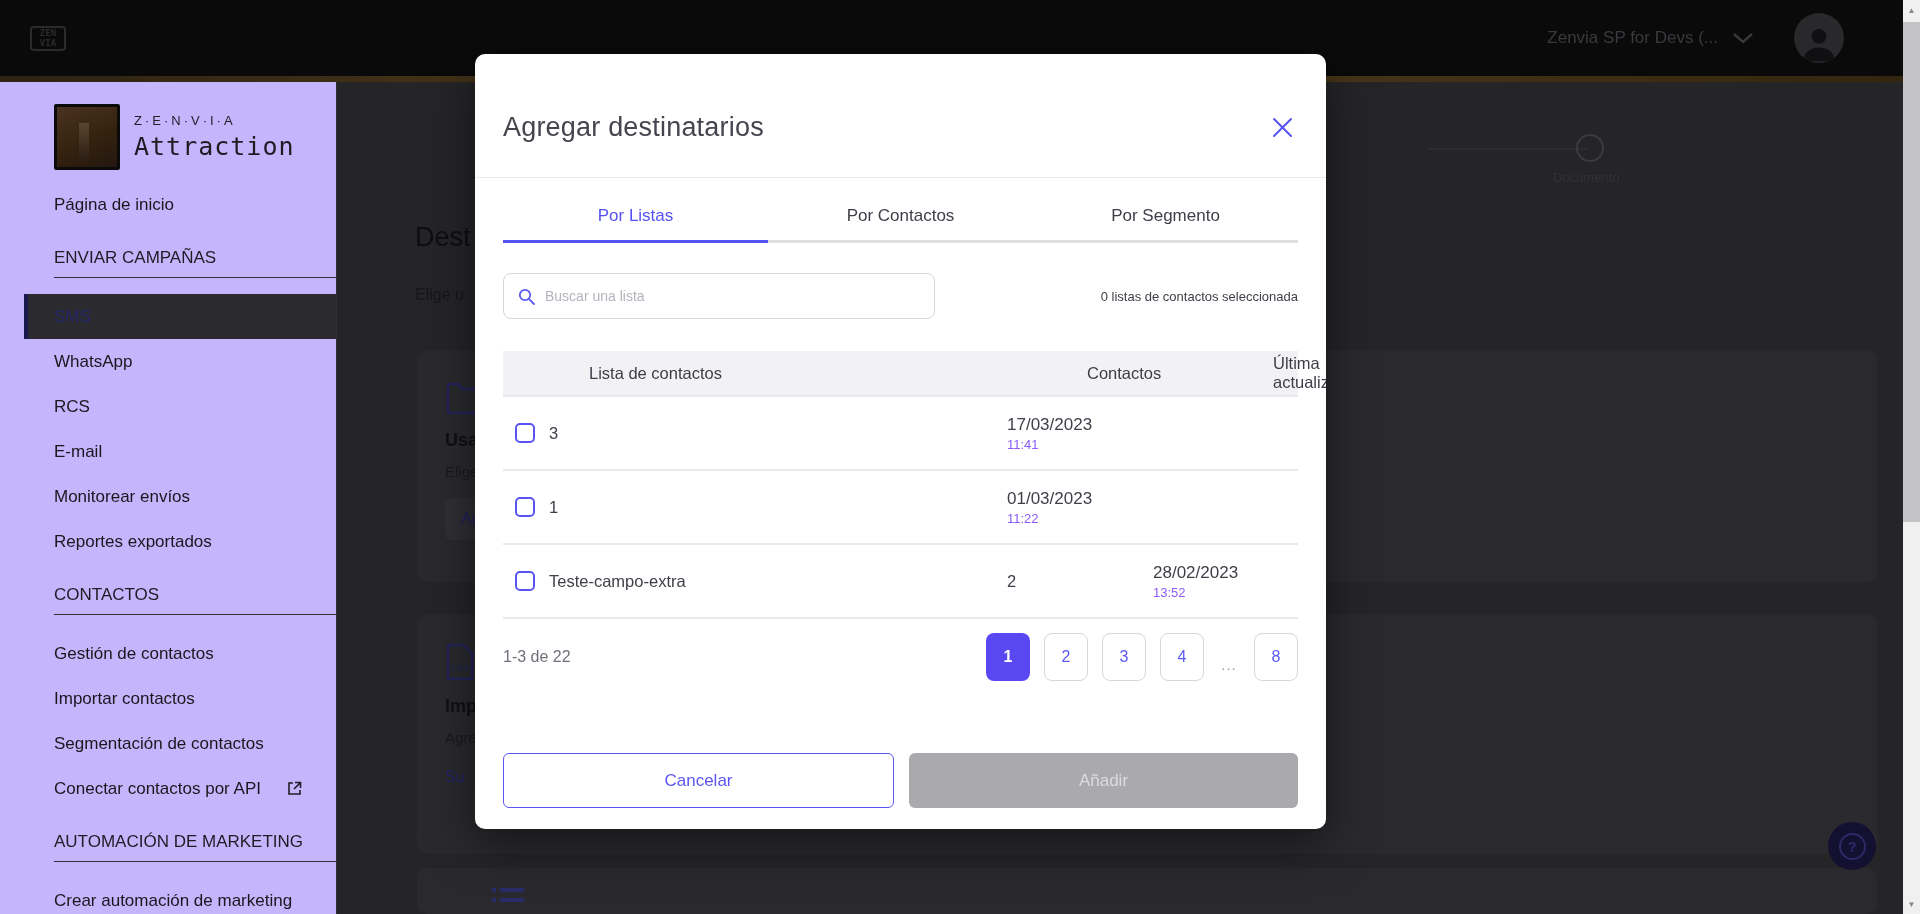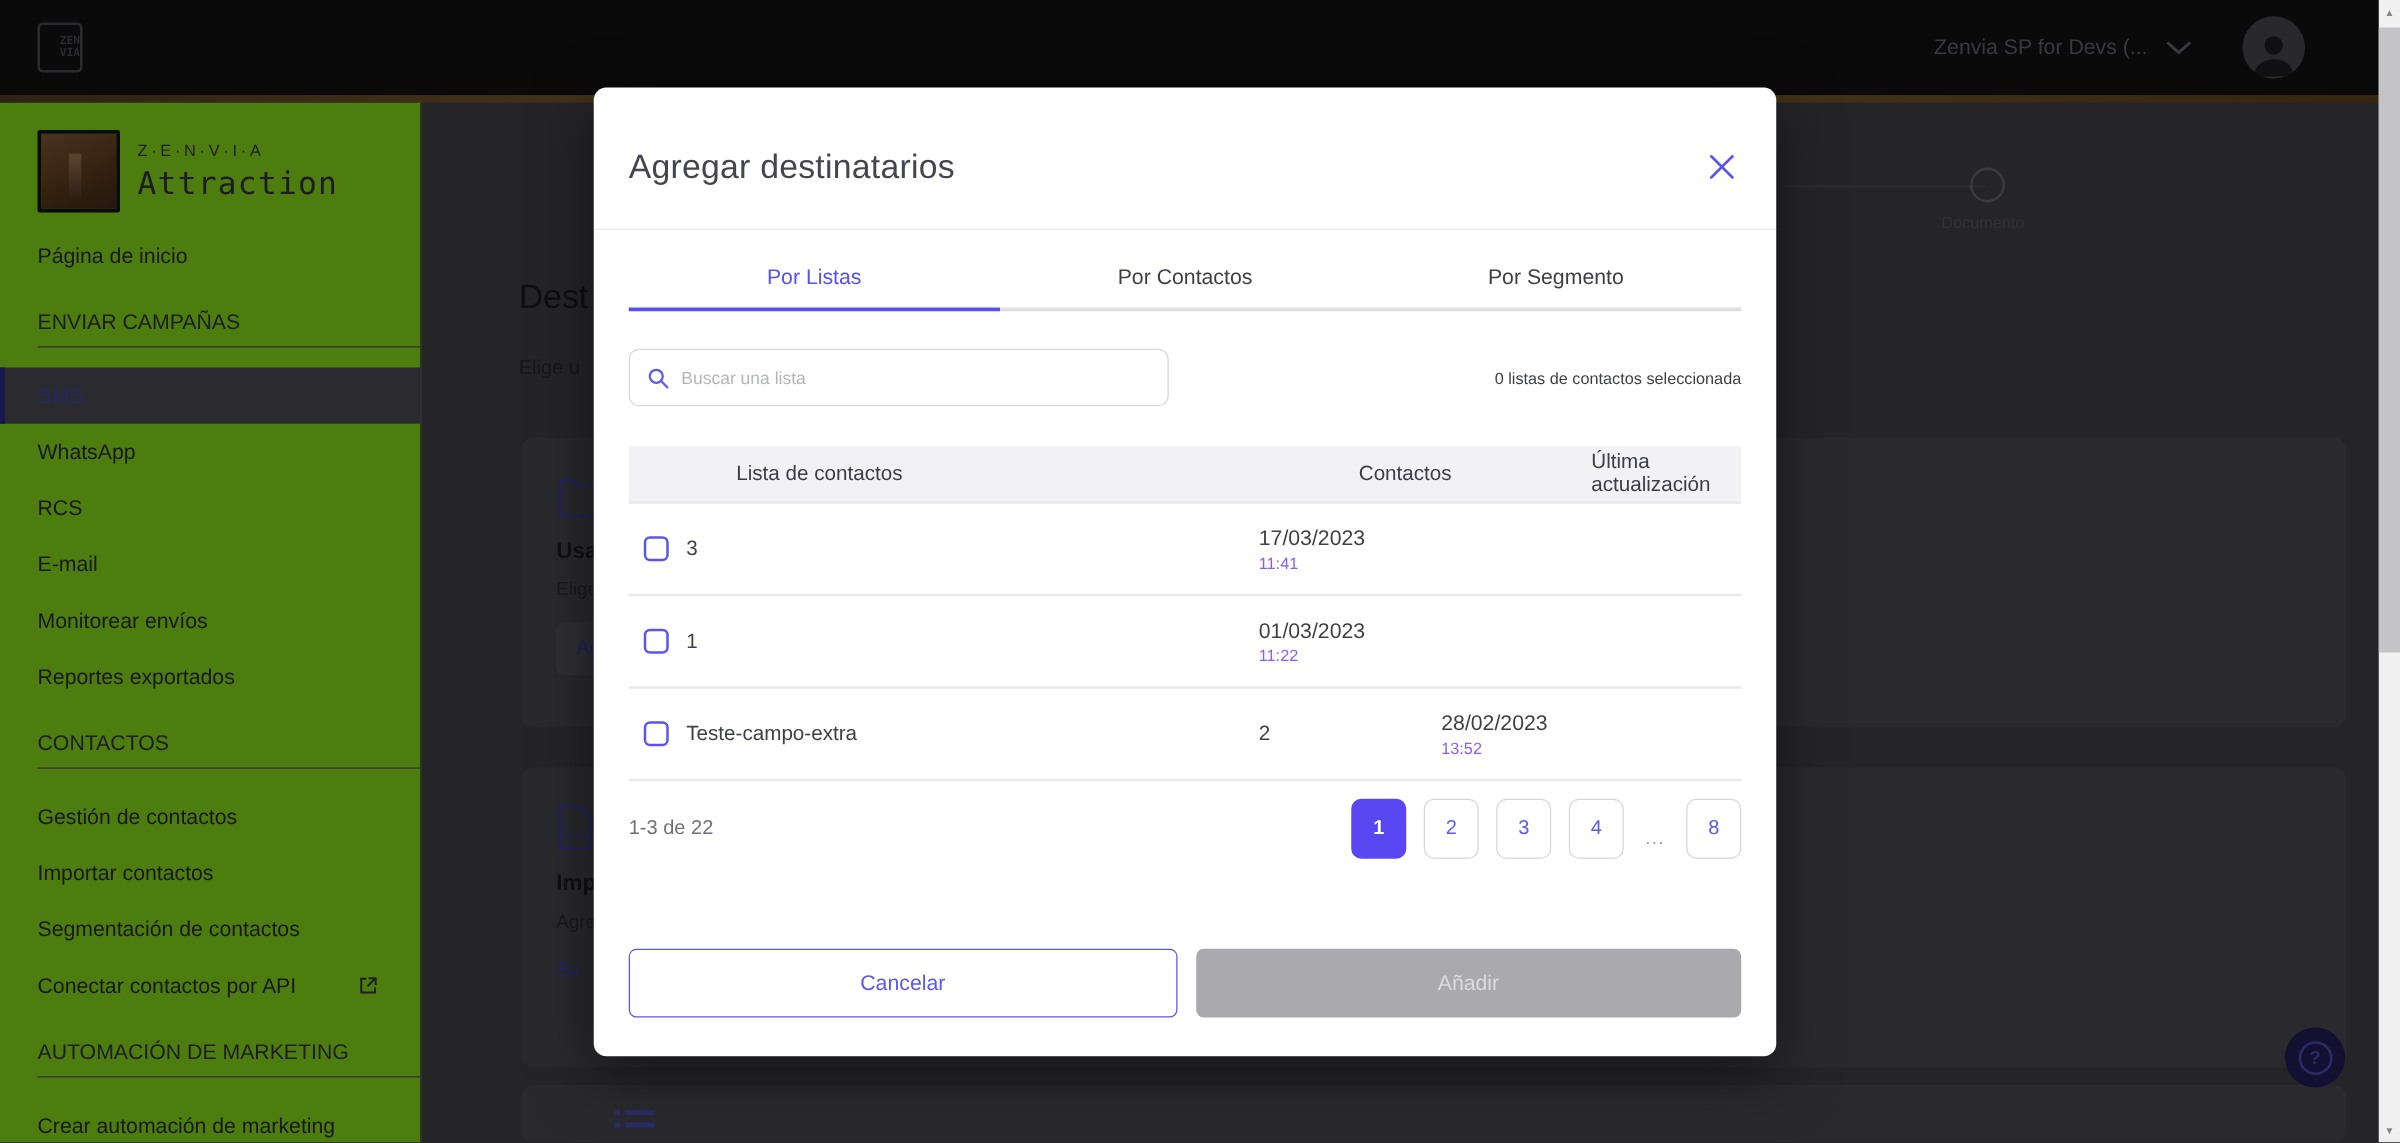--- a/index.html
+++ b/index.html
@@ -2,38 +2,38 @@
 <html><head>
 <meta charset="utf-8">
 <style>
   * { margin:0; padding:0; box-sizing:border-box; }
   html,body { width:1920px; height:914px; overflow:hidden; }
   body { font-family:"Liberation Sans", sans-serif; background:#252528; position:relative; }
 
   
   .navbar { position:absolute; top:0; left:0; width:1920px; height:76px; background:#0a0a0b;
             display:flex; align-items:center; padding:0 76px 0 30px; z-index:2; }
-  .nav-logo { width:36px; height:40px; border:2px solid #2b2b2e; border-radius:4px;
-              display:flex; flex-direction:column; align-items:flex-end; justify-content:center;
+  .nav-logo { width:36px; height:25px; border:2px solid #2b2b2e; border-radius:4px;
+              display:flex; flex-direction:column; align-items:center; justify-content:center;
               font-family:"DejaVu Sans Mono", monospace; font-size:9px; line-height:10px;
               color:#2b2b2e; font-weight:bold; margin-right:36px; }
   .nav-menu { display:flex; gap:48px; }
   .nav-item { color:#3d3d41; font-size:17px; cursor:pointer; }
   .nav-right { margin-left:auto; display:flex; align-items:center; gap:26px; }
   .nav-account { display:flex; align-items:center; gap:14px; color:#3a3a3e; font-size:17px; cursor:pointer; }
   .nav-avatar { width:50px; height:50px; border-radius:50%; background:#29292b; overflow:hidden;
                 display:flex; align-items:flex-end; justify-content:center; cursor:pointer; margin-left:14px; }
 
   
   .brand-line { position:absolute; top:76px; left:0; width:1920px; height:6px;
                 background:linear-gradient(90deg,#2e2212,#55401f 45%,#33250f); z-index:2; }
 
   
-  .sidebar { position:absolute; top:82px; left:0; width:337px; height:832px; background:#4d7c0f;
-             border-right:1px solid #2f2f33; z-index:1; }
+  .sidebar { position:absolute; top:82px; left:0; width:337px; height:832px; background:#c4b5fd;
+             border-right:1px solid #2f2f33; z-index:1;padding-left:24px; }
   .brand { display:flex; align-items:center; gap:14px; padding:22px 0 0 30px; }
   .brand-img { width:66px; height:66px; border:3px solid #0b0b0b; border-radius:2px;
                background:linear-gradient(155deg,#4a3320 0%,#34220f 55%,#241710 100%); position:relative; }
   .brand-img::after { content:""; position:absolute; left:22px; top:16px; width:10px; height:38px;
                       background:linear-gradient(180deg,#5a4530,#2c1d12); }
   .brand-top { font-size:13px; letter-spacing:3px; color:#1e1e24; }
   .brand-bottom { font-family:"DejaVu Sans Mono", monospace; font-size:25px; color:#1c1c22; letter-spacing:1px; margin-top:4px; }
   .side-item { height:45px; display:flex; align-items:center; padding-left:30px; font-size:17px;
                color:#18181d; cursor:pointer; position:relative; }
   .side-item.first { margin-top:12px; }
@@ -63,22 +63,22 @@
   .bg-step-label { position:absolute; top:88px; left:1215px; font-size:13px; color:#313137; }
 
   
   .help-fab { position:absolute; left:1828px; top:822px; width:48px; height:48px; border-radius:50%;
               background:#131031; display:flex; align-items:center; justify-content:center; z-index:3; cursor:pointer; }
   .help-ring { width:27px; height:27px; border:2.5px solid #2d2a67; border-radius:50%;
                display:flex; align-items:center; justify-content:center;
                color:#2d2a67; font-size:15px; font-weight:bold; }
 
   
-  .modal { position:absolute; left:475px; top:70px; width:946px; height:775px; background:#ffffff;
-           border-radius:10px; box-shadow:0 14px 48px rgba(0,0,0,.5); z-index:10; padding:6px 28px; overflow:hidden; }
+  .modal { position:absolute; left:475px; top:54px; width:851px; height:775px; background:#ffffff;
+           border-radius:10px; box-shadow:0 14px 48px rgba(0,0,0,.5); z-index:10; padding:16px 28px; overflow:hidden; }
   .modal-header { height:107px; display:flex; align-items:center; justify-content:space-between; padding-top:8px; }
   .modal-title { font-size:27px; font-weight:400; color:#45454f; letter-spacing:.2px; }
   .modal-close { background:none; border:none; cursor:pointer; padding:4px; line-height:0; }
   .modal-divider { height:1px; background:#ebebee; margin:0 -28px; }
   .tabs { display:flex; height:65px; padding-top:14px; }
   .tab { flex:1; display:flex; align-items:center; justify-content:center; font-size:17px; color:#3e3e48;
          border-bottom:3px solid #dfdfe3; cursor:pointer; }
   .tab.active { color:#5651f2; border-bottom-color:#5651f2; }
   .search-row { margin-top:30px; height:46px; display:flex; align-items:center; justify-content:space-between; }
   .search-box { width:432px; height:46px; border:1px solid #d5d5db; border-radius:8px;

